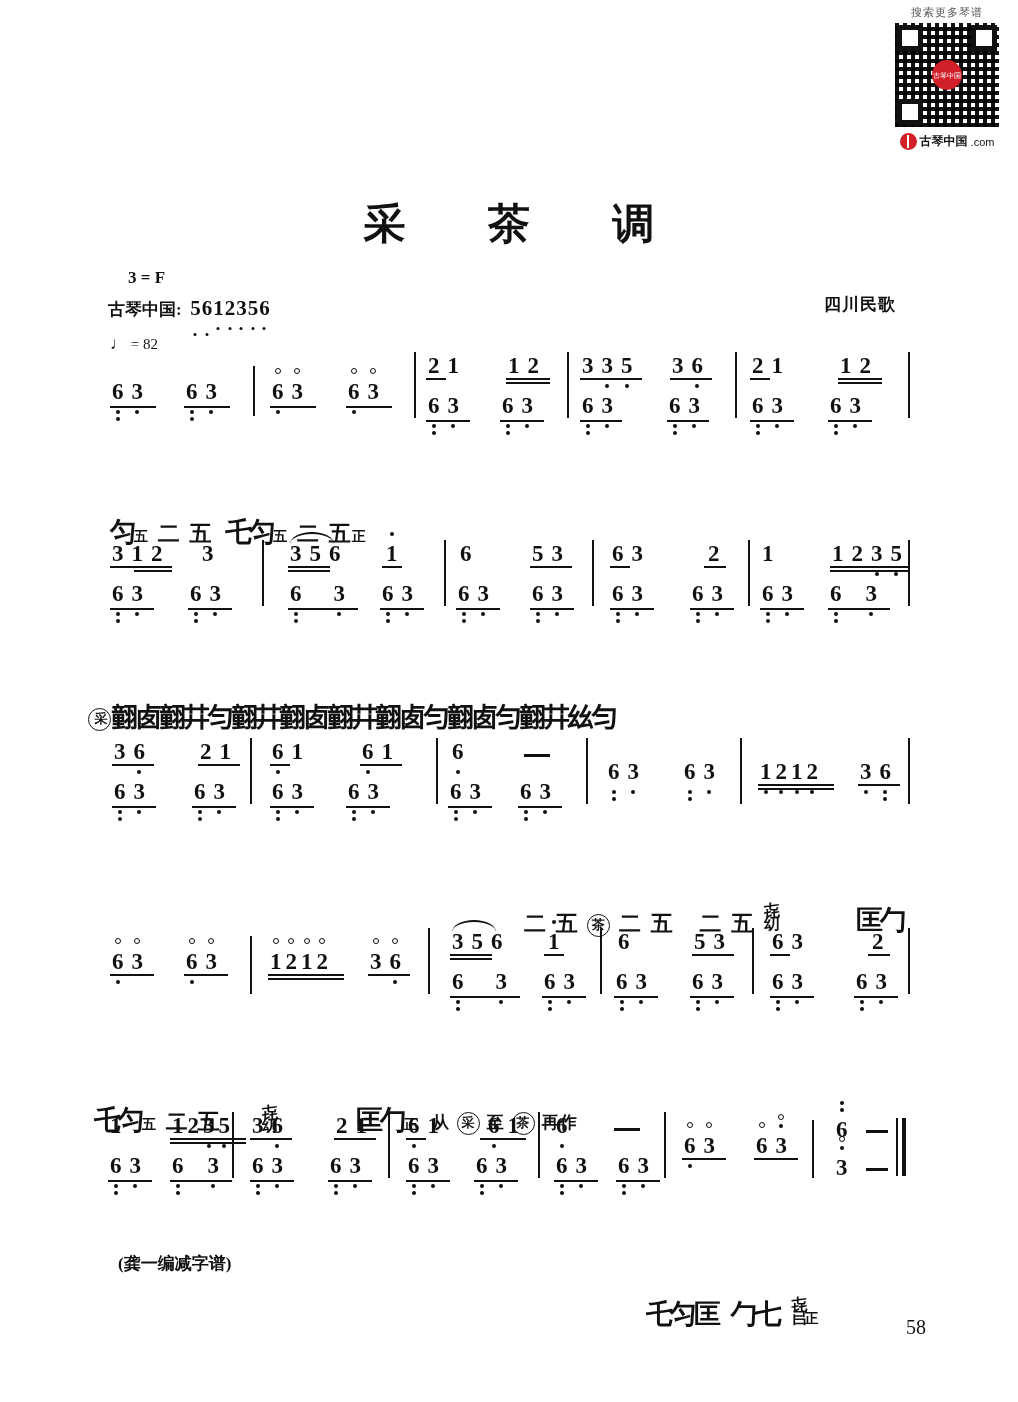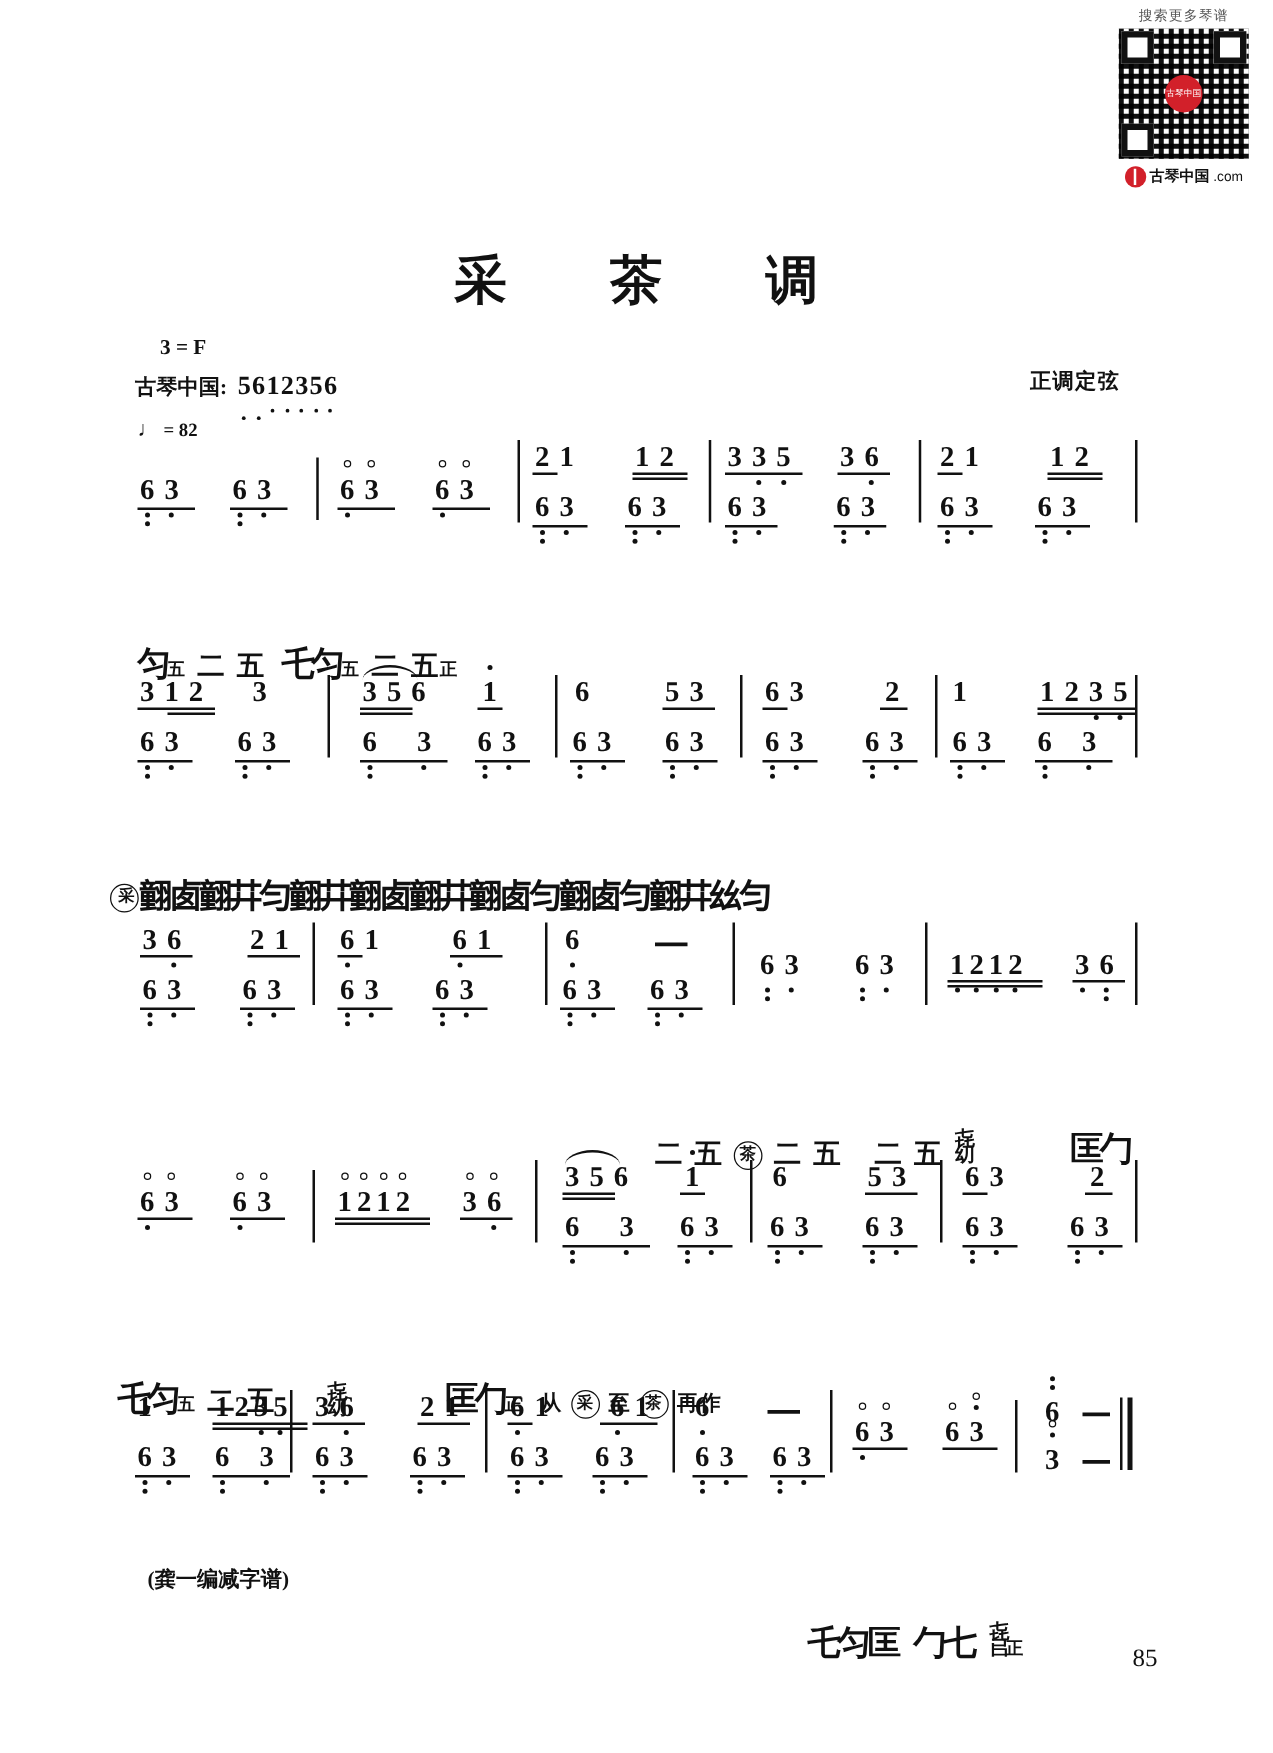--- a/index.html
+++ b/index.html
@@ -47,21 +47,21 @@
          font-family:"DejaVu Serif",serif;}
   .key-sig{position:absolute;left:128px;top:268px;font-size:17px;font-weight:bold;font-family:"Liberation Serif",serif;}
   .tuning{position:absolute;left:108px;top:296px;font-size:18px;font-weight:bold;white-space:nowrap;}
   .tuning .lbl{font-size:17px;}
   .tuning .nums{display:inline-block;margin-left:4px;}
   .tuning .n{display:inline-block;position:relative;font-size:21px;font-weight:bold;margin-right:1px;}
   .tuning .n .d1:after{content:"";position:absolute;left:50%;transform:translateX(-50%);
         bottom:-9px;width:3px;height:3px;border-radius:50%;background:#111;}
   .tuning .n .d2:after{content:"";position:absolute;left:50%;transform:translateX(-50%);
         bottom:-15px;width:3px;height:3px;border-radius:50%;background:#111;}
-  .tempo{position:absolute;left:110px;top:334px;font-size:15px;font-weight:bold;}
+  .tempo{position:absolute;left:110px;top:334px;font-size:15px;font-weight:normal;}
   .tempo .quarter{font-size:17px;}
   .composer{position:absolute;right:122px;top:293px;font-size:17px;font-weight:bold;letter-spacing:1px;}
 
   
   .system{position:absolute;left:0;right:0;}
   .staff{position:relative;height:82px;}
   .tabrow{position:relative;height:58px;}
 
   
   .cell{position:absolute;text-align:center;}
@@ -134,21 +134,21 @@
     <span class="nums">
       <span class="n"><span class="d2"></span><span>5</span></span><span class="n"><span class="d2"></span><span>6</span></span><span class="n"><span class="d1"></span><span>1</span></span><span class="n"><span class="d1"></span><span>2</span></span><span class="n"><span class="d1"></span><span>3</span></span><span class="n"><span class="d1"></span><span>5</span></span><span class="n"><span class="d1"></span><span>6</span></span>
     </span>
   </div>
 
   <div class="tempo">
     <span class="quarter">♩</span>
     <span>= 82</span>
   </div>
 
-  <div class="composer">正调定弦</div>
+  <div class="composer">四川民歌</div>
 
   <div class="system" style="top:352px;">
     <div class="staff">
 
       <div class="grp" style="left:108px;top:28px;">
         <span class="nm">6<span class="dot-d"></span><span class="dot-d2"></span></span>
         <span class="nm">3<span class="dot-d"></span></span>
       </div>
       <div class="beam" style="left:110px;top:54px;width:46px;"></div>
 
@@ -723,15 +723,15 @@
         <i style="left:6px;height:58px;width:4px;"></i>
       </div>
     </div>
 
     <div class="tabrow">
       <div class="tabglyph tab-big" style="left:646px;top:104px;">乇匀匡&nbsp;&nbsp;勹七&nbsp;&nbsp;<span class="tab-stack">㐂<br>㠯</span><span class="tab-small">正</span></div>
     </div>
   </div>
 
   <div class="footer-note">(龚一编减字谱)</div>
-  <div class="page-num">85</div>
+  <div class="page-num">58</div>
 
 </div>
 
 </body></html>

